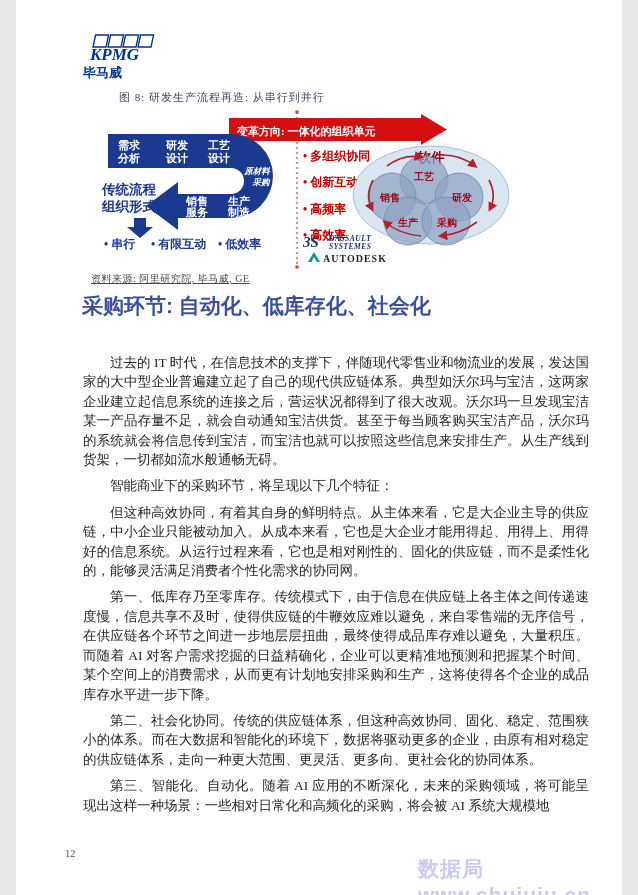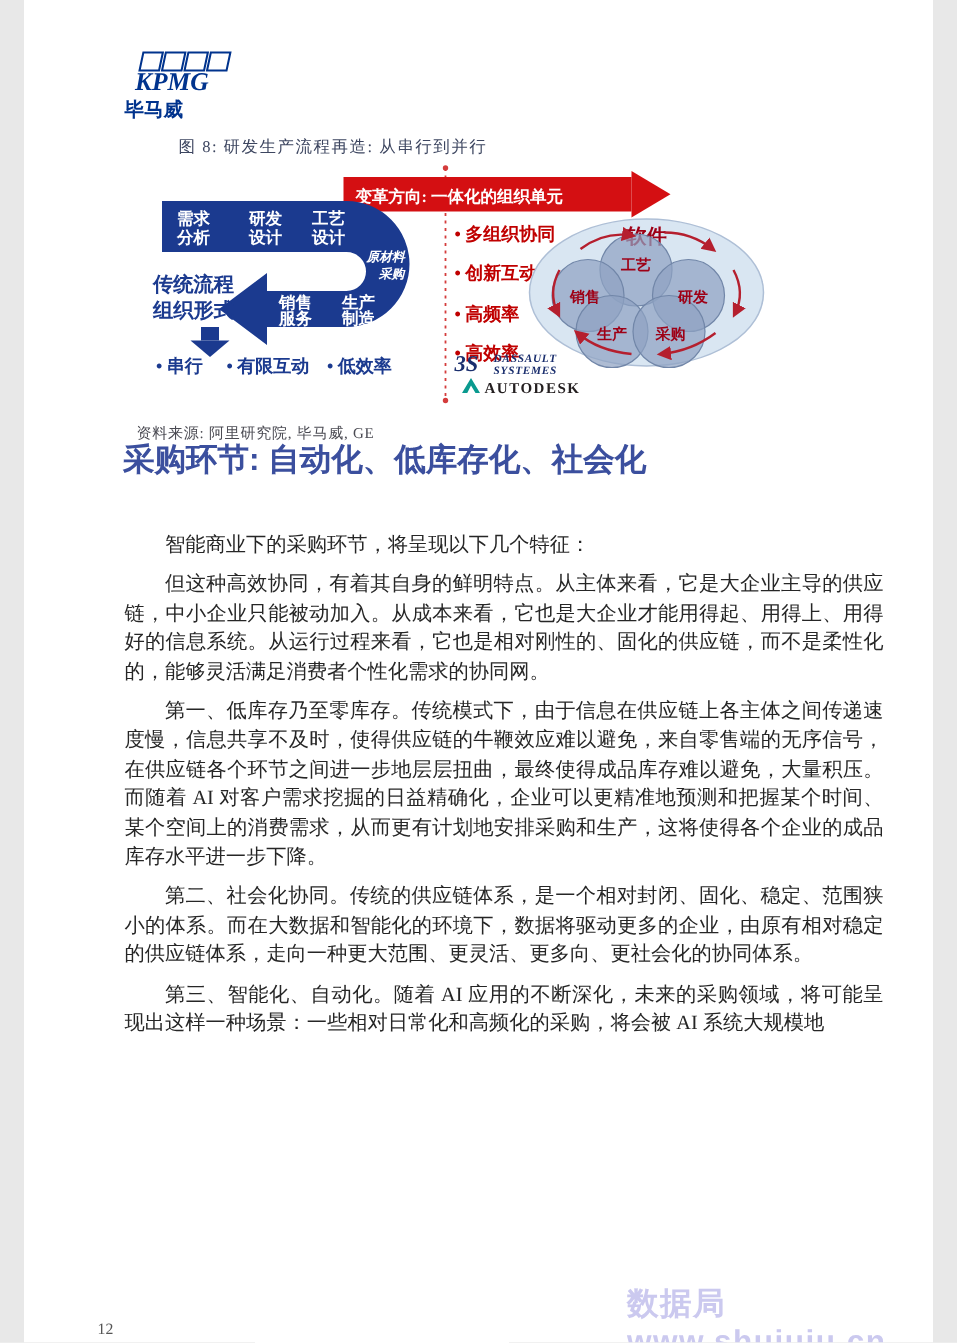--- a/index.html
+++ b/index.html
@@ -6,28 +6,28 @@
   html,body { background:#e8e8e8; }
   .page {
     position:relative; width:606px; height:895px; margin:0 auto;
     background:#ffffff; overflow:hidden;
     font-family:"Liberation Serif","DejaVu Serif",serif;
   }
   .abs { position:absolute; }
   .logo-cn { left:67px; top:64px; font-family:"Liberation Sans",sans-serif;
     font-weight:bold; font-size:13px; color:#00338d; }
   .fig-caption { left:67px; top:90px; font-size:11px; color:#3d4660; letter-spacing:1px;padding-left:36px; }
-  .fig-source { left:75px; top:282px; font-size:10px; color:#4a4a52; letter-spacing:0.5px; }
+  .fig-source { left:75px; top:272px; font-size:10px; color:#4a4a52; letter-spacing:0.5px;text-decoration:underline; }
   .heading { left:66px; top:292px; width:520px;
     font-family:"Liberation Sans",sans-serif; font-weight:bold;
     font-size:21px; color:#3b4f9e; }
   .body-text { left:67px; top:353px; width:506px; font-size:13.5px;
     line-height:19.4px; color:#262626; text-align:justify; }
   .body-text p { text-indent:2em; margin-bottom:7px; }
-  .page-num { left:49px; top:881px; font-size:10.5px; color:#555; }
+  .page-num { left:49px; top:848px; font-size:10.5px; color:#555; }
   .watermark { left:402px; top:855px; font-family:"Liberation Sans",sans-serif;
     font-weight:bold; font-size:21px; color:#cbc9ef; letter-spacing:1px; }
   svg text { font-family:"Liberation Serif","DejaVu Serif",serif; }
   .svg-white { fill:#ffffff; font-weight:bold; }
   .svg-blue { fill:#1b3a8f; font-weight:bold; }
   .svg-red { fill:#c00000; font-weight:bold; }
   .svg-dkred { fill:#9e0016; font-weight:bold; }
 </style>
 </head>
 <body>
@@ -150,23 +150,24 @@
       <polygon points="217,152 223,142 229,152 226,152 223,147 220.5,152" fill="#0a9a8f"></polygon>
       <text x="232" y="152" font-family="Liberation Sans, sans-serif" font-size="10" font-weight="bold" fill="#241f20" letter-spacing="1">AUTODESK</text>
     </g>
   </svg>
 
   <div class="abs fig-source">资料来源: 阿里研究院, 毕马威, GE</div>
 
   <h1 class="abs heading">采购环节: 自动化、低库存化、社会化</h1>
 
   <div class="abs body-text">
+    <p>过去的 IT 时代，在信息技术的支撑下，伴随现代零售业和物流业的发展，发达国家的大中型企业普遍建立起了自己的现代供应链体系。典型如沃尔玛与宝洁，这两家企业建立起信息系统的连接之后，营运状况都得到了很大改观。沃尔玛一旦发现宝洁某一产品存量不足，就会自动通知宝洁供货。甚至于每当顾客购买宝洁产品，沃尔玛的系统就会将信息传到宝洁，而宝洁也就可以按照这些信息来安排生产。从生产线到货架，一切都如流水般通畅无碍。</p>
     <p>智能商业下的采购环节，将呈现以下几个特征：</p>
     <p>但这种高效协同，有着其自身的鲜明特点。从主体来看，它是大企业主导的供应链，中小企业只能被动加入。从成本来看，它也是大企业才能用得起、用得上、用得好的信息系统。从运行过程来看，它也是相对刚性的、固化的供应链，而不是柔性化的，能够灵活满足消费者个性化需求的协同网。</p>
     <p>第一、低库存乃至零库存。传统模式下，由于信息在供应链上各主体之间传递速度慢，信息共享不及时，使得供应链的牛鞭效应难以避免，来自零售端的无序信号，在供应链各个环节之间进一步地层层扭曲，最终使得成品库存难以避免，大量积压。而随着 AI 对客户需求挖掘的日益精确化，企业可以更精准地预测和把握某个时间、某个空间上的消费需求，从而更有计划地安排采购和生产，这将使得各个企业的成品库存水平进一步下降。</p>
-    <p>第二、社会化协同。传统的供应链体系，是一个相对封闭、固化、稳定、范围狭小的体系。而在大数据和智能化的环境下，数据将驱动更多的企业，由原有相对稳定的供应链体系，走向一种更大范围、更灵活、更多向、更社会化的协同体系。</p>
+    <p>第二、社会化协同。传统的供应链体系，但这种高效协同、固化、稳定、范围狭小的体系。而在大数据和智能化的环境下，数据将驱动更多的企业，由原有相对稳定的供应链体系，走向一种更大范围、更灵活、更多向、更社会化的协同体系。</p>
     <p>第三、智能化、自动化。随着 AI 应用的不断深化，未来的采购领域，将可能呈现出这样一种场景：一些相对日常化和高频化的采购，将会被 AI 系统大规模地</p>
   </div>
 
   <div class="abs page-num">12</div>
   <div class="abs watermark">数据局 www.shujuju.cn</div>
 
 </div>
 
 </body></html>

